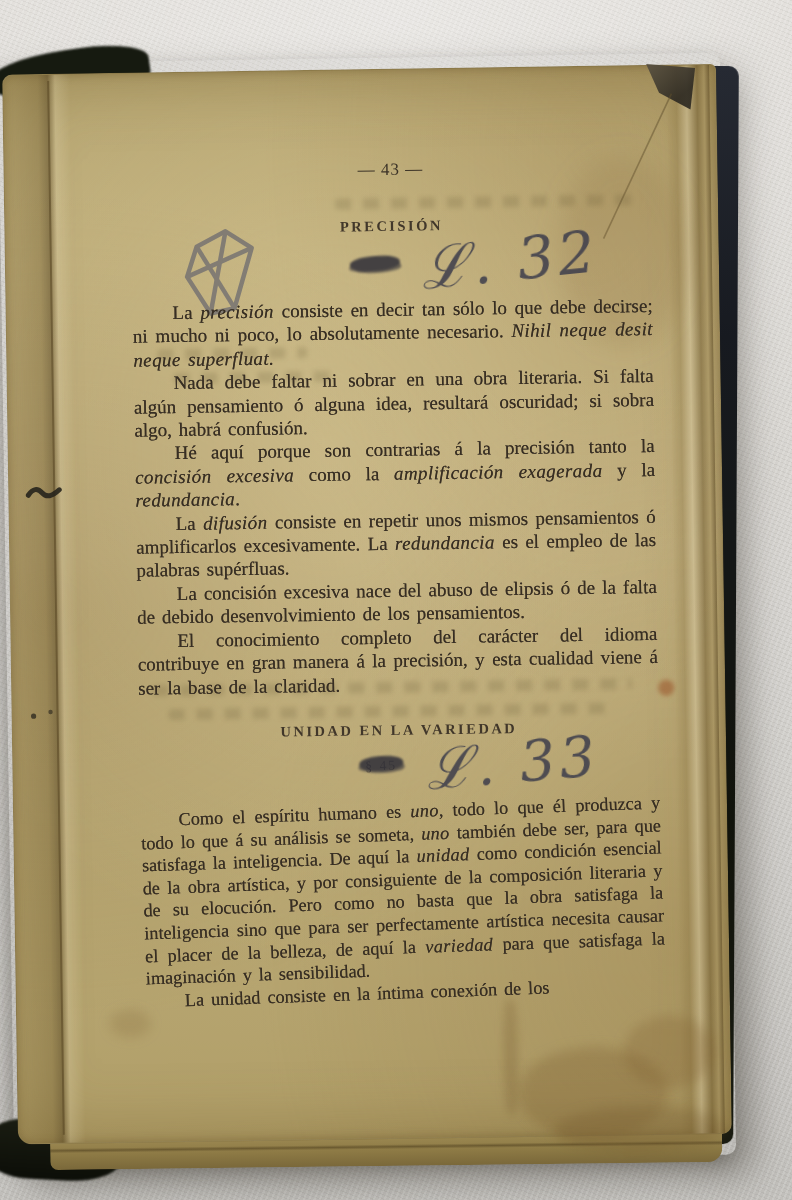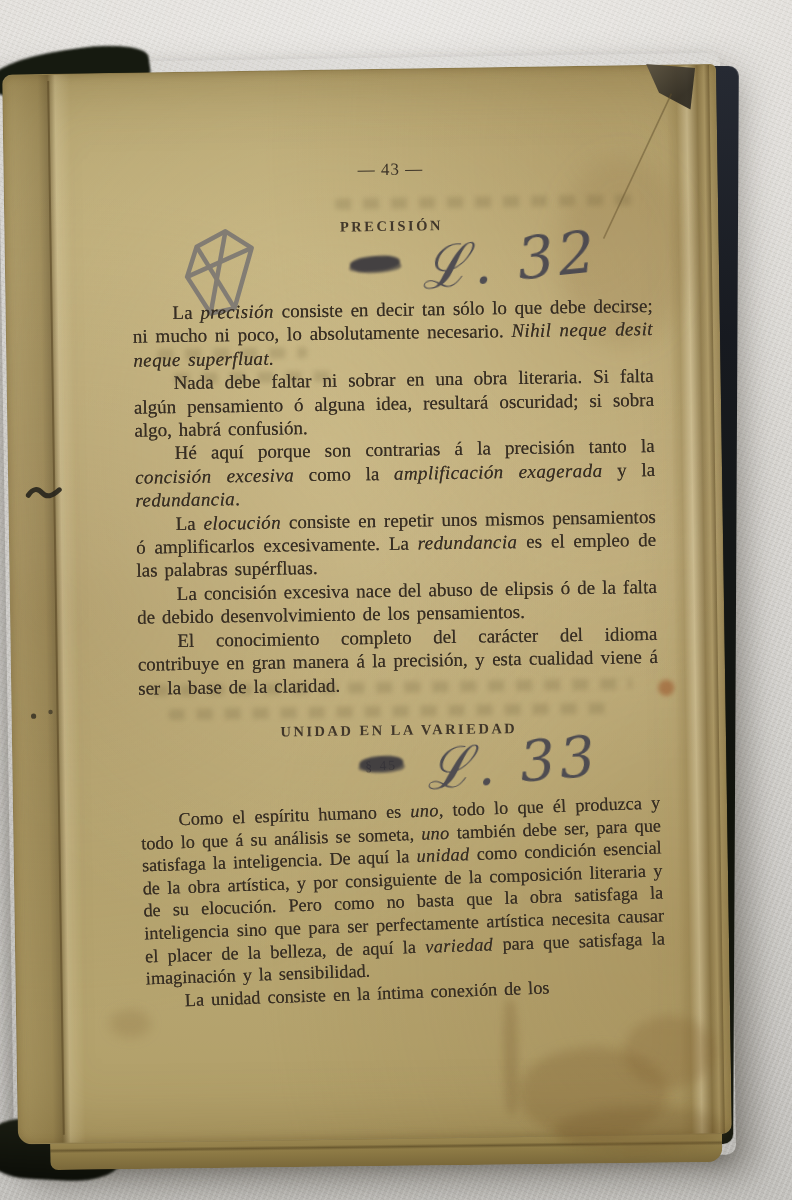--- a/index.html
+++ b/index.html
@@ -140,21 +140,21 @@
 
   <div class="abs col centered heading h1">PRECISIÓN</div>
 
   <div class="scribble scribble1"></div>
   <div class="abs hw hw1">ℒ. 32</div>
 
   <div class="abs col body-text body1">
       <p><span>La </span><i>precisión</i><span> consiste en decir tan sólo lo que debe decirse; ni mucho ni poco, lo absolutamente necesario. </span><i>Nihil neque desit neque superfluat.</i></p>
       <p><span>Nada debe faltar ni sobrar en una obra literaria. Si falta algún pensamiento ó alguna idea, resultará oscuridad; si sobra algo, habrá confusión.</span></p>
       <p><span>Hé aquí porque son contrarias á la precisión tanto la </span><i>concisión excesiva</i><span> como la </span><i>amplificación exagerada</i><span> y la </span><i>redundancia</i><span>.</span></p>
-      <p><span>La </span><i>elocución</i><span> consiste en repetir unos mismos pensamientos ó amplificarlos excesivamente. La </span><i>redundancia</i><span> es el empleo de las palabras supérfluas.</span></p>
+      <p><span>La </span><i>difusión</i><span> consiste en repetir unos mismos pensamientos ó amplificarlos excesivamente. La </span><i>redundancia</i><span> es el empleo de las palabras supérfluas.</span></p>
       <p><span>La concisión excesiva nace del abuso de elipsis ó de la falta de debido desenvolvimiento de los pensamientos.</span></p>
       <p><span>El conocimiento completo del carácter del idioma contribuye en gran manera á la precisión, y esta cualidad viene á ser la base de la claridad.</span></p>
     </div>
 
   <div class="abs col centered heading h2">UNIDAD EN LA VARIEDAD</div>
 
   <div class="abs sec-mark">§ 45</div>
   <div class="scribble scribble2"></div>
   <div class="abs hw hw2">ℒ. 33</div>
 

